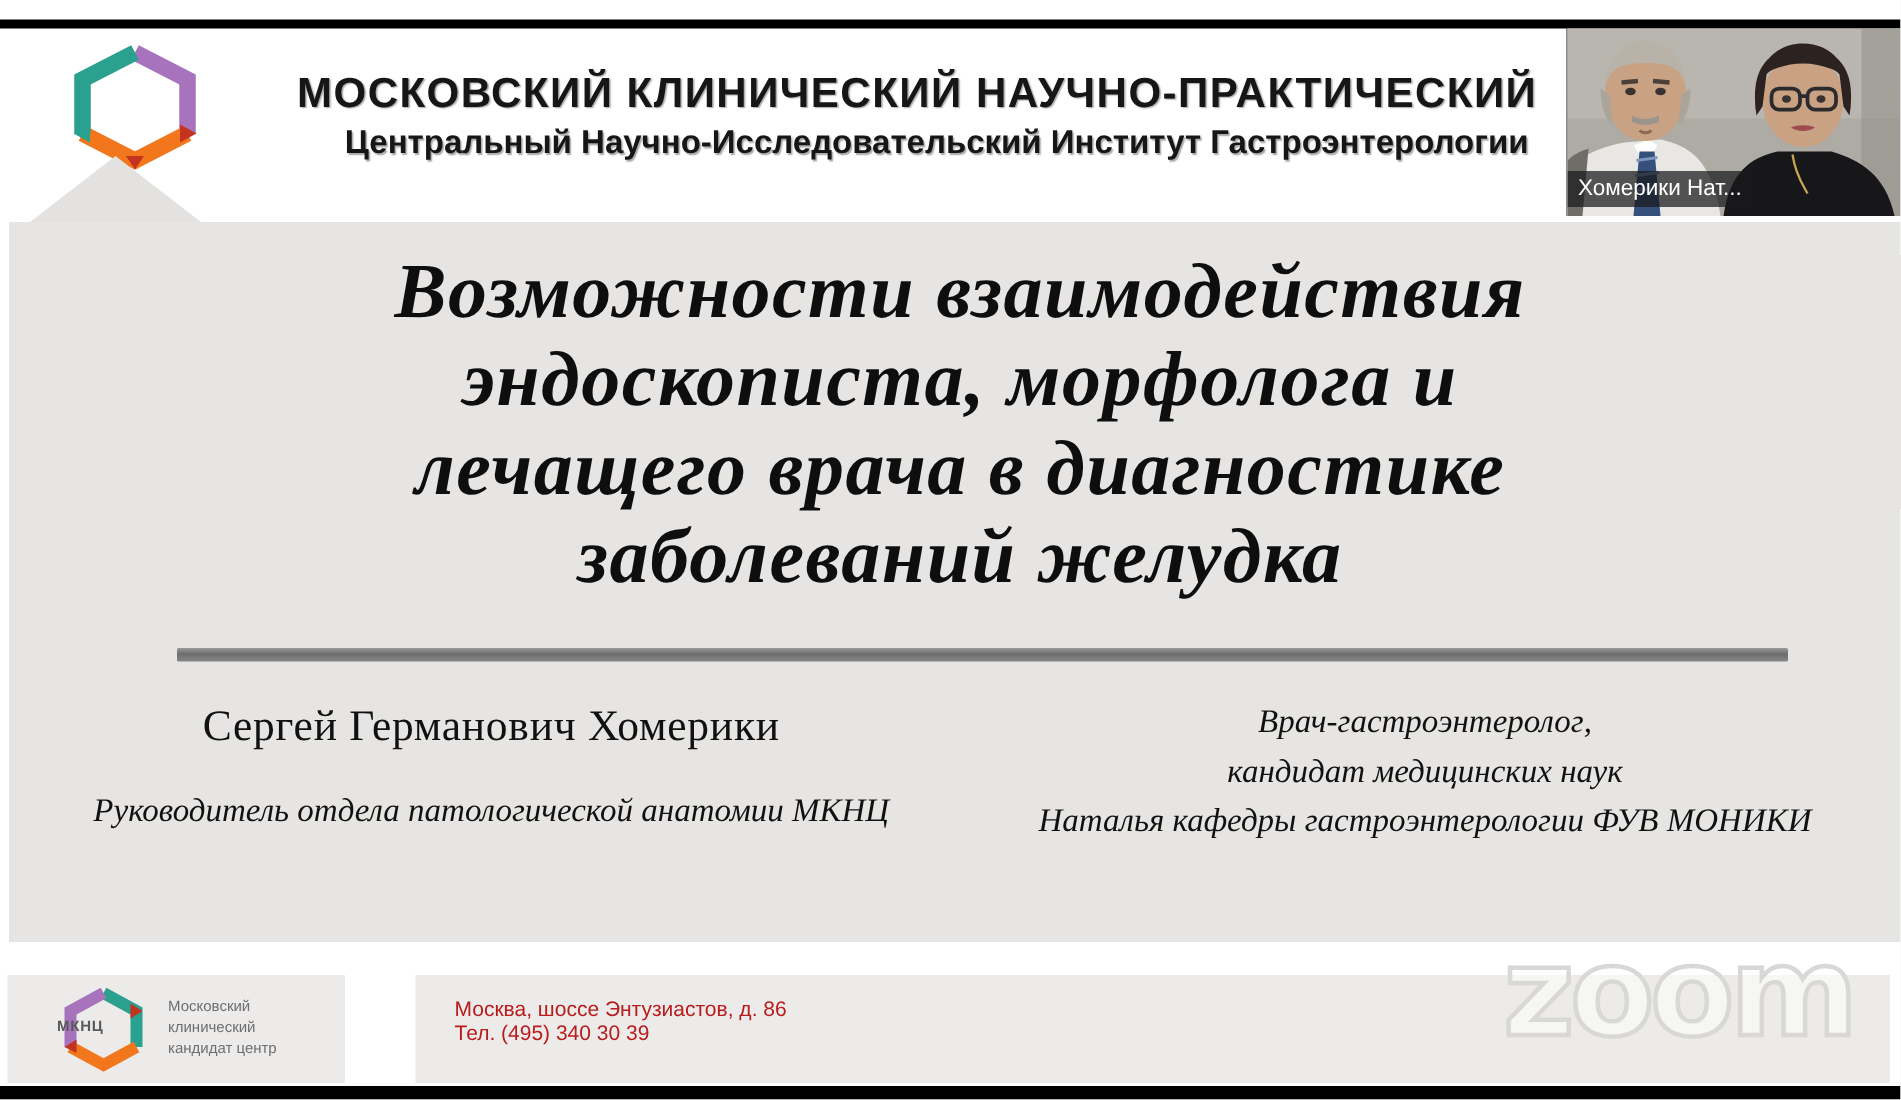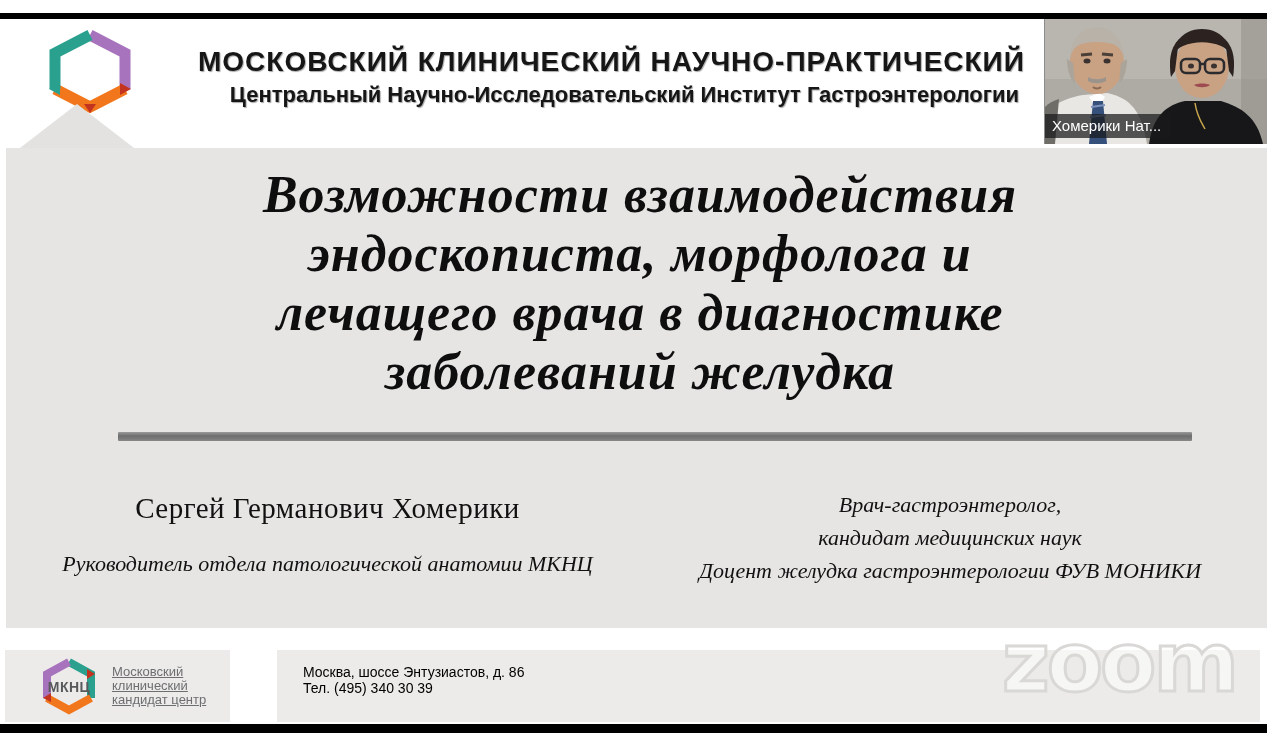--- a/index.html
+++ b/index.html
@@ -46,46 +46,46 @@
     font-style: italic; font-weight: bold; font-size: 52px;
     line-height: 59px; color: #0e0e0e; letter-spacing: 1px;
   }
   .divider {
     position: absolute; left: 118px; top: 432px; width: 1074px; height: 9px;
     background: linear-gradient(#9a9a9a, #6d6d6d 45%, #878787);
     border-radius: 1px;
   }
   .author-block {
     position: absolute; top: 468px; text-align: center;
-    font-family: "Liberation Serif", serif; color: #111; margin-top: 24px;
+    font-family: "Liberation Serif", serif; color: #111;
   }
   .author-left  { left: 15px;  width: 625px; }
   .author-right { left: 645px; width: 610px; }
   .author-name  { font-size: 29px; letter-spacing: 0.5px; }
   .author-role  { font-size: 22px; font-style: italic; }
   .author-left .author-name  { margin-bottom: 26px; }
   .author-left .author-role  { margin-bottom: 18px; }
   .author-right .author-name { margin-bottom: 12px; }
   .author-right .author-role { margin-bottom: 7px; }
   
   .footer-box {
     position: absolute; top: 650px; height: 72px; background: #ecebe9;
   }
   .footer-org { left: 5px; width: 225px; display: flex; align-items: center; }
   .footer-org-logo { position: relative; margin-left: 33px; width: 62px; height: 58px; }
   .footer-org-logo-label {
-    position: absolute; left: 0; top: 22px; width: 62px; text-align: center;
-    font-size: 14px; letter-spacing: 0.5px; color: #58595b; font-weight: bold;
+    position: absolute; left: 0; top: 22px; width: 62px; text-align: left;
+    font-size: 10px; letter-spacing: 0.5px; color: #58595b; font-weight: bold;
   }
   .footer-org-name {
-    margin-left: 12px; font-size: 13px; line-height: 14px; color: #6d6e71; text-decoration: underline;
+    margin-left: 12px; font-size: 10px; line-height: 14px; color: #6d6e71;
   }
   .footer-contact { left: 277px; width: 983px; padding: 15px 0 0 26px; }
   .footer-contact div {
-    font-size: 14px; line-height: 15.5px; color: #000000;
+    font-size: 14px; line-height: 15.5px; color: #b91c1c;
   }
   .zoom-watermark {
     position: absolute; left: 1002px; top: 622px; width: 240px;
     font-family: "DejaVu Sans", sans-serif; font-weight: bold;
     font-size: 82px; letter-spacing: -3px; line-height: 82px;
     color: rgba(255,255,255,0.55);
     -webkit-text-stroke: 3px #d9d8d6;
     user-select: none;
   }
   
@@ -139,21 +139,21 @@
   <div class="divider"></div>
 
   <div class="author-block author-left">
     <div class="author-name">Сергей Германович Хомерики</div>
     <div class="author-role">Руководитель отдела патологической анатомии МКНЦ</div>
   </div>
 
   <div class="author-block author-right">
     <div class="author-role">Врач-гастроэнтеролог,</div>
     <div class="author-role">кандидат медицинских наук</div>
-    <div class="author-role">Доцент желудка гастроэнтерологии ФУВ МОНИКИ</div>
+    <div class="author-role">Наталья кафедры гастроэнтерологии ФУВ МОНИКИ</div>
   </div>
 
   <div class="footer-box footer-org">
     <div class="footer-org-logo">
       <svg width="62" height="58" viewBox="0 0 62 58">
         <polyline points="31,5 53,17 53,41" fill="none" stroke="#2aa08f" stroke-width="8"></polyline>
         <polyline points="53,41 31,53 9,41" fill="none" stroke="#f2761b" stroke-width="8"></polyline>
         <polyline points="9,41 9,17 31,5" fill="none" stroke="#a873bd" stroke-width="8"></polyline>
         <polygon points="49,12 57,17 49,22" fill="#c23420"></polygon>
         <polygon points="13,45 5,41 13,36" fill="#c23420"></polygon>

